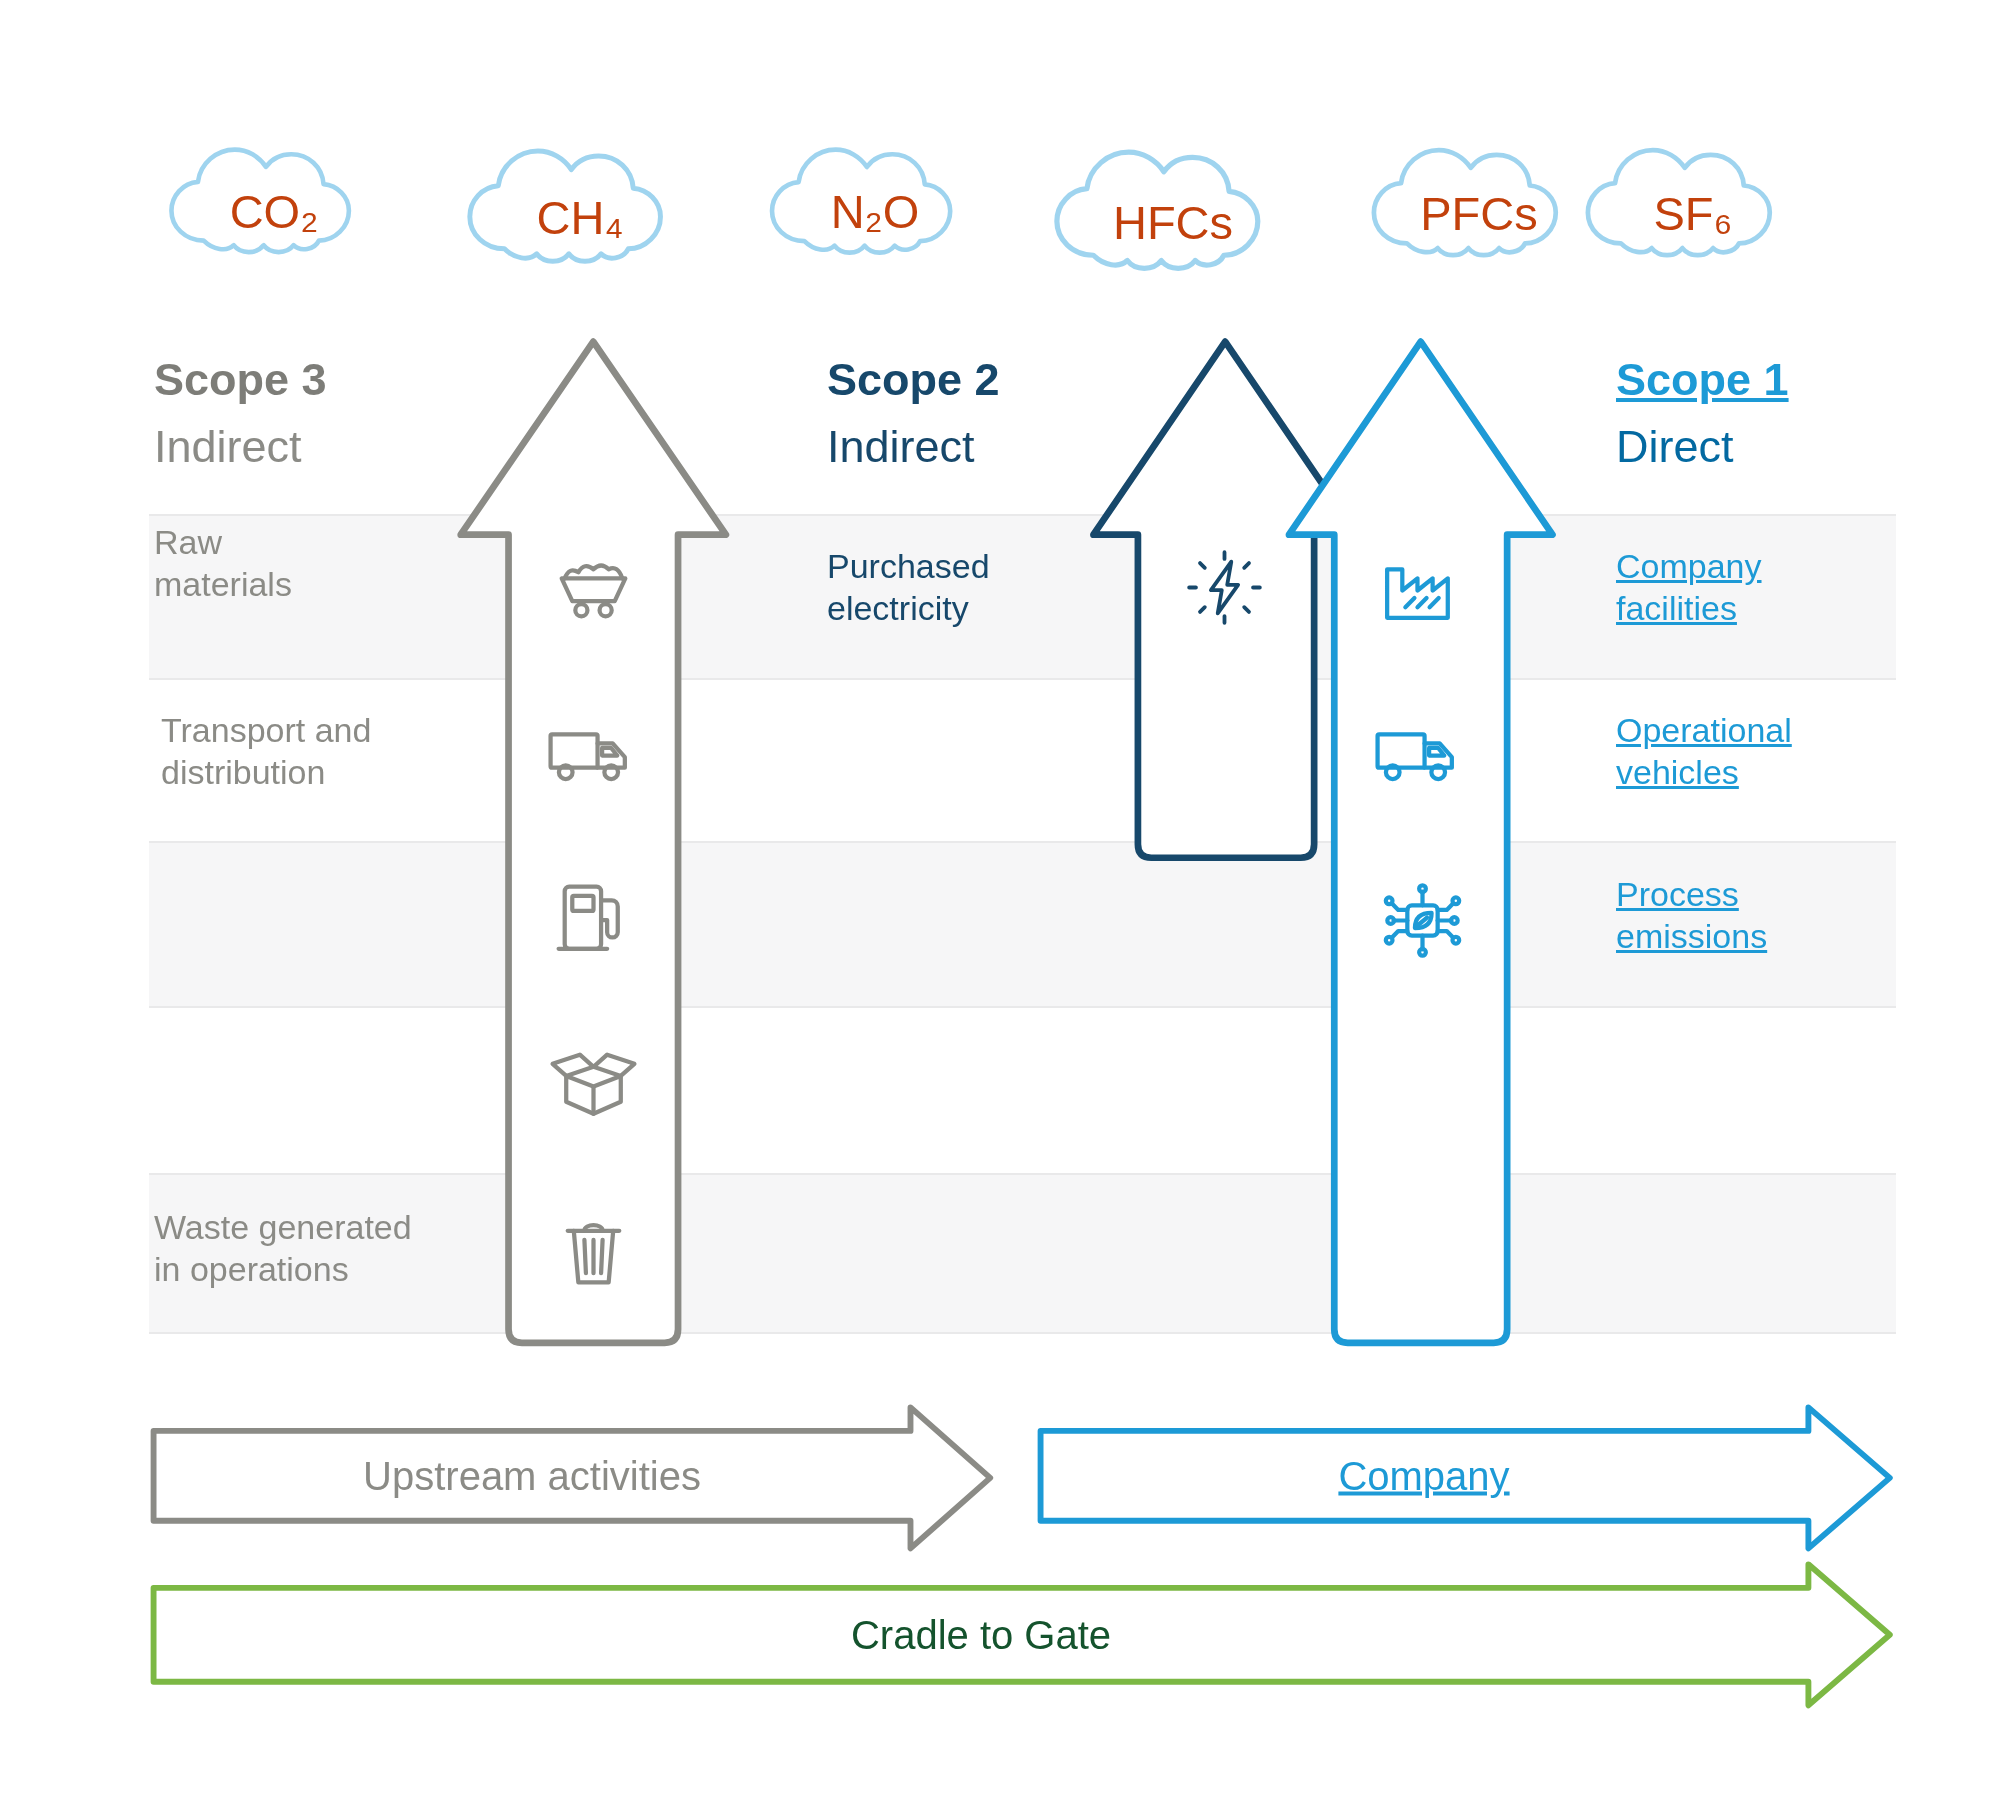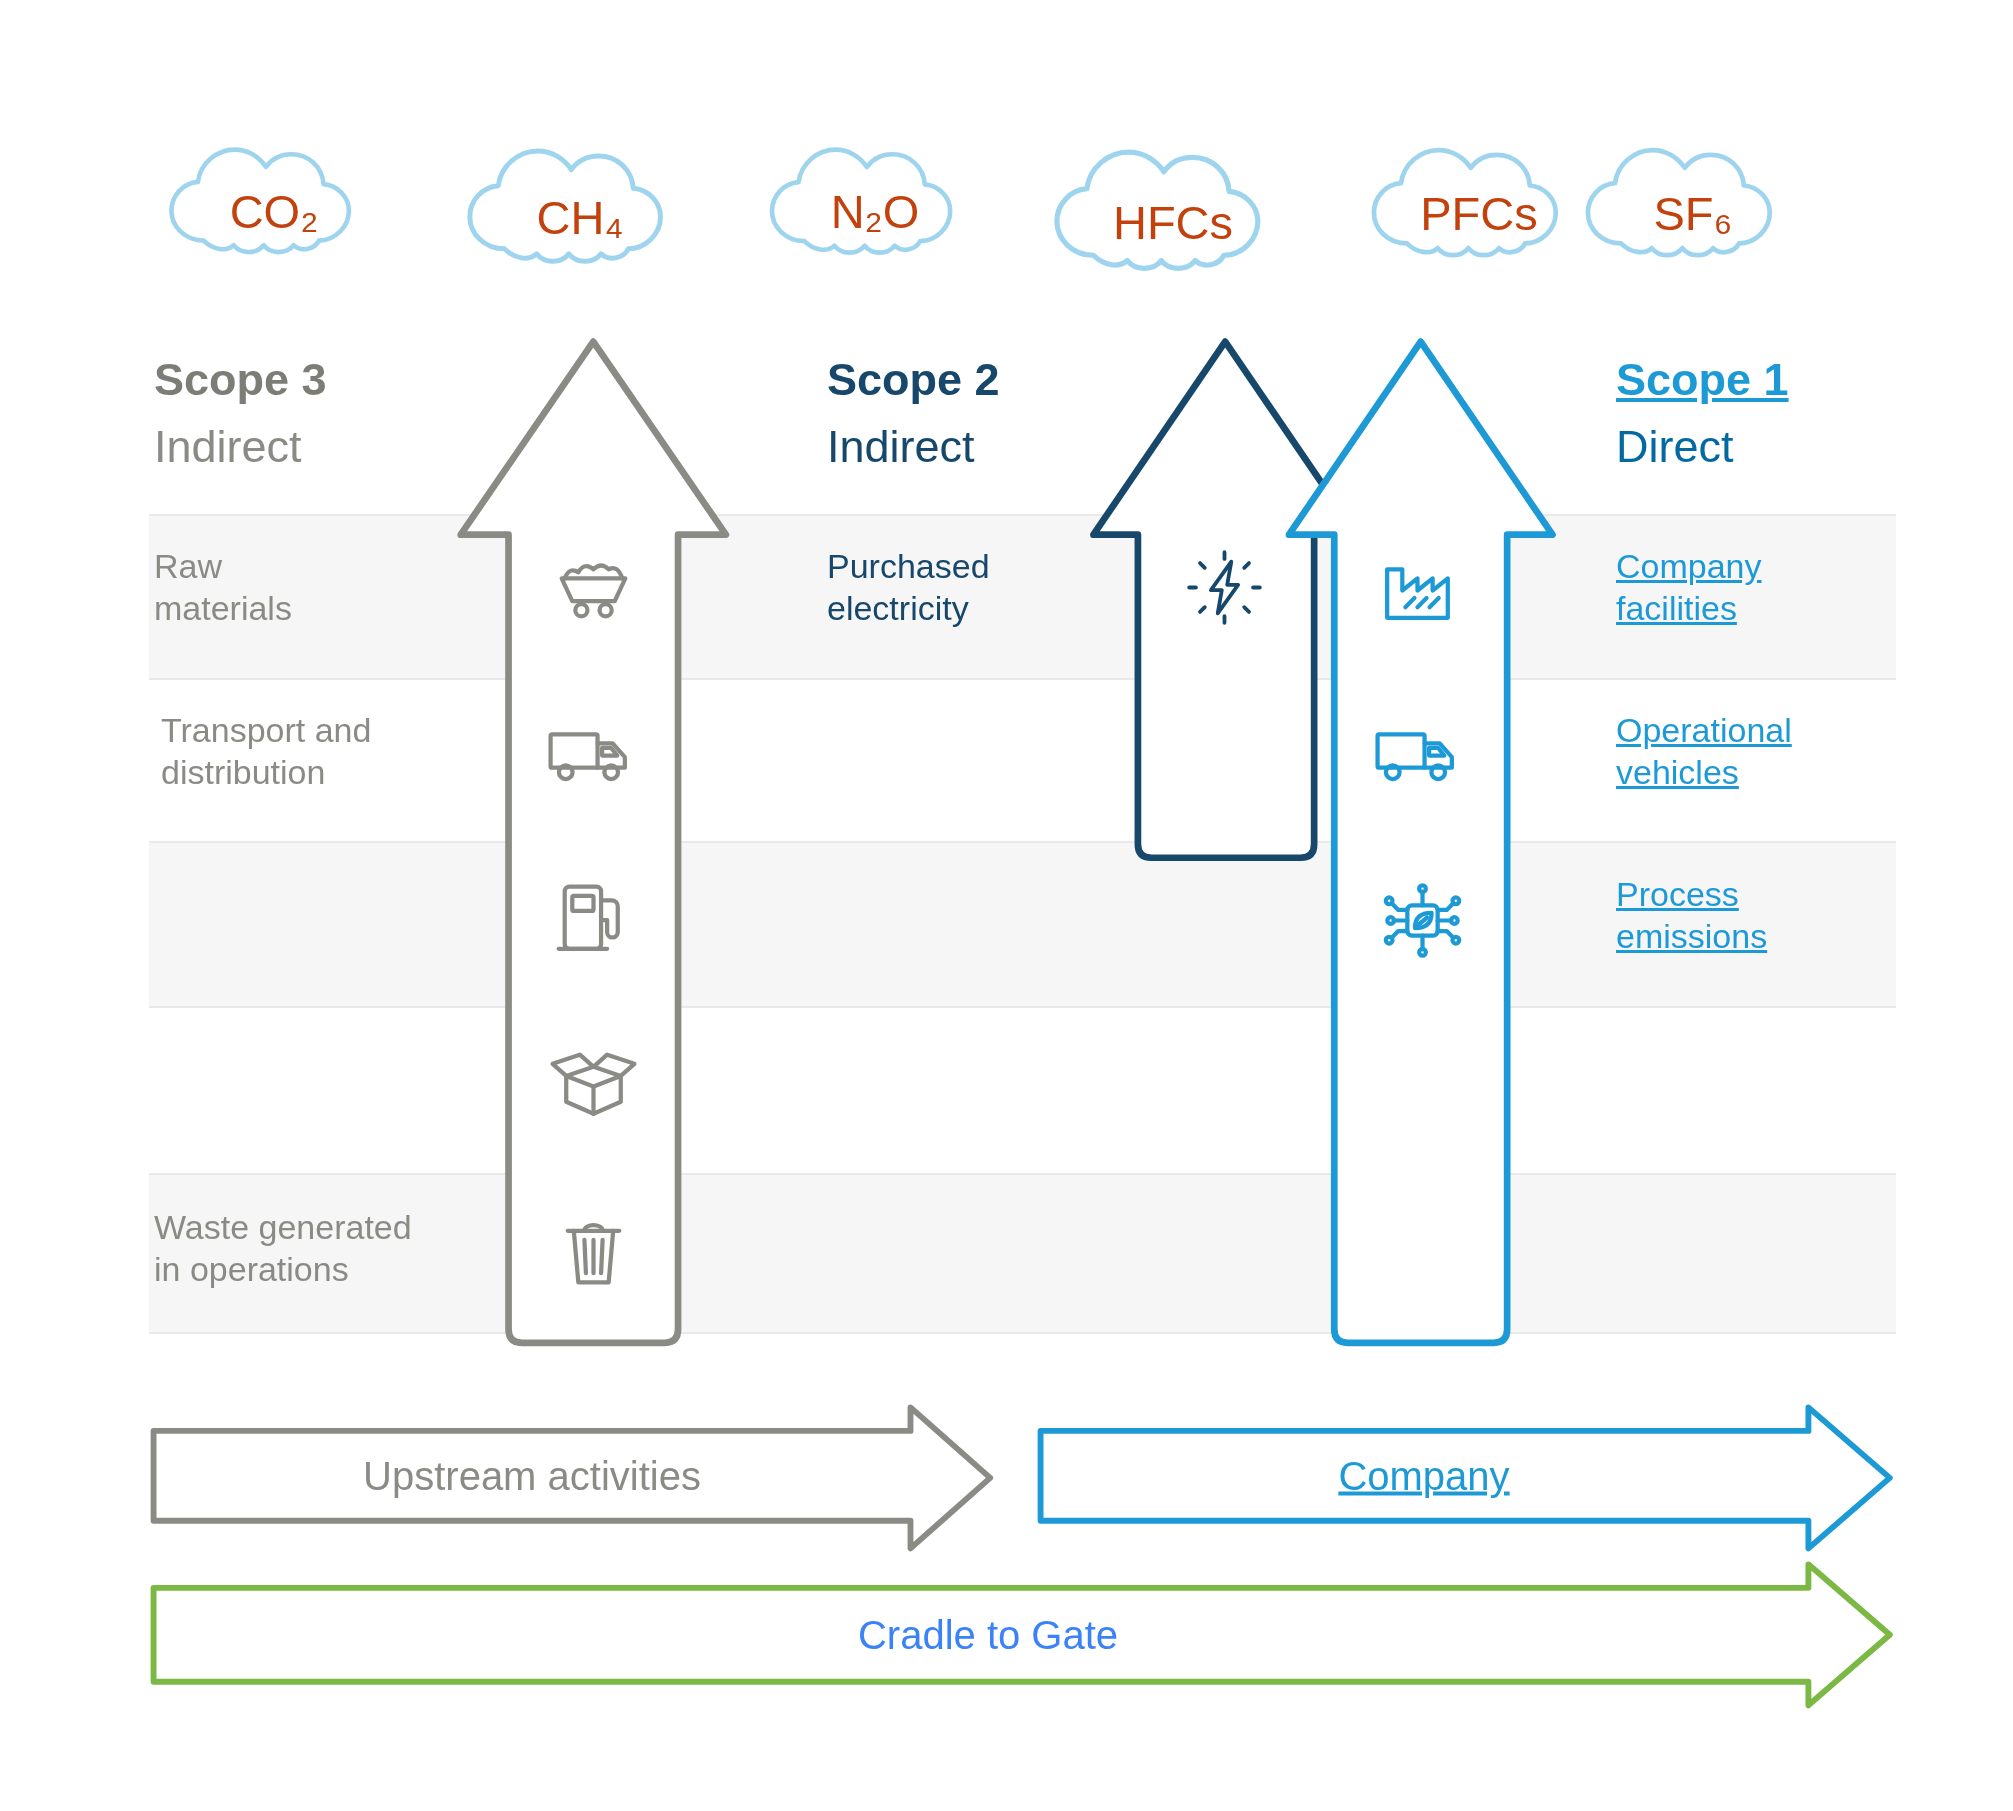--- a/index.html
+++ b/index.html
@@ -6,21 +6,21 @@
   html,body { background:#ffffff; }
   body { font-family:"Liberation Sans","DejaVu Sans",sans-serif; }
   .canvas { position:relative; width:2014px; height:1812px; background:#ffffff; overflow:hidden; }
 
   
   .gray        { color:#8b8b86; }
   .gray-strong { color:#7d7d78; }
   .navy        { color:#17486b; }
   .blue        { color:#1d9ad6;text-decoration:underline; }
   .blue-light  { color:#0369a1; }
-  .green       { color:#3b82f6;margin-left:7px; }
+  .green       { color:#14532d; }
 
   
   .stripe { position:absolute; left:149px; width:1747px; }
   .sep    { position:absolute; left:149px; width:1747px; height:1.7px; background:#e9e9ea; }
 
   
   .cloud { position:absolute; top:130px; transform:translateX(-50%); }
   .cloud svg { display:block; stroke:#9fd4ef; fill:none; stroke-width:4;
                stroke-linejoin:round; stroke-linecap:round; }
   .cloud-label { position:absolute; left:50%; top:54%; transform:translate(-50%,-50%);
@@ -124,21 +124,21 @@
   </div>
   <div class="scope-head" style="left:827px">
     <div class="scope-title navy">Scope 2</div>
     <div class="scope-sub navy">Indirect</div>
   </div>
   <div class="scope-head" style="left:1616px">
     <div class="scope-title blue">Scope 1</div>
     <div class="scope-sub blue-light">Direct</div>
   </div>
 
-  <div class="row-label gray" style="left:154px;top:545px;max-width:185px">Raw materials</div>
+  <div class="row-label gray" style="left:154px;top:521px;max-width:185px">Raw materials</div>
   <div class="row-label gray" style="left:161px;top:709px;max-width:285px">Transport and distribution</div>
   <div class="row-label gray" style="left:154px;top:1206px;max-width:277px">Waste generated in operations</div>
 
   <div class="row-label navy" style="left:827px;top:545px;max-width:235px">Purchased electricity</div>
 
   <div class="row-label blue" style="left:1616px;top:545px;max-width:218px">Company facilities</div>
   <div class="row-label blue" style="left:1616px;top:709px;max-width:235px">Operational vehicles</div>
   <div class="row-label blue" style="left:1616px;top:873px;max-width:210px">Process emissions</div>
 
   <div class="icon gray" style="left:545px;top:539px">

